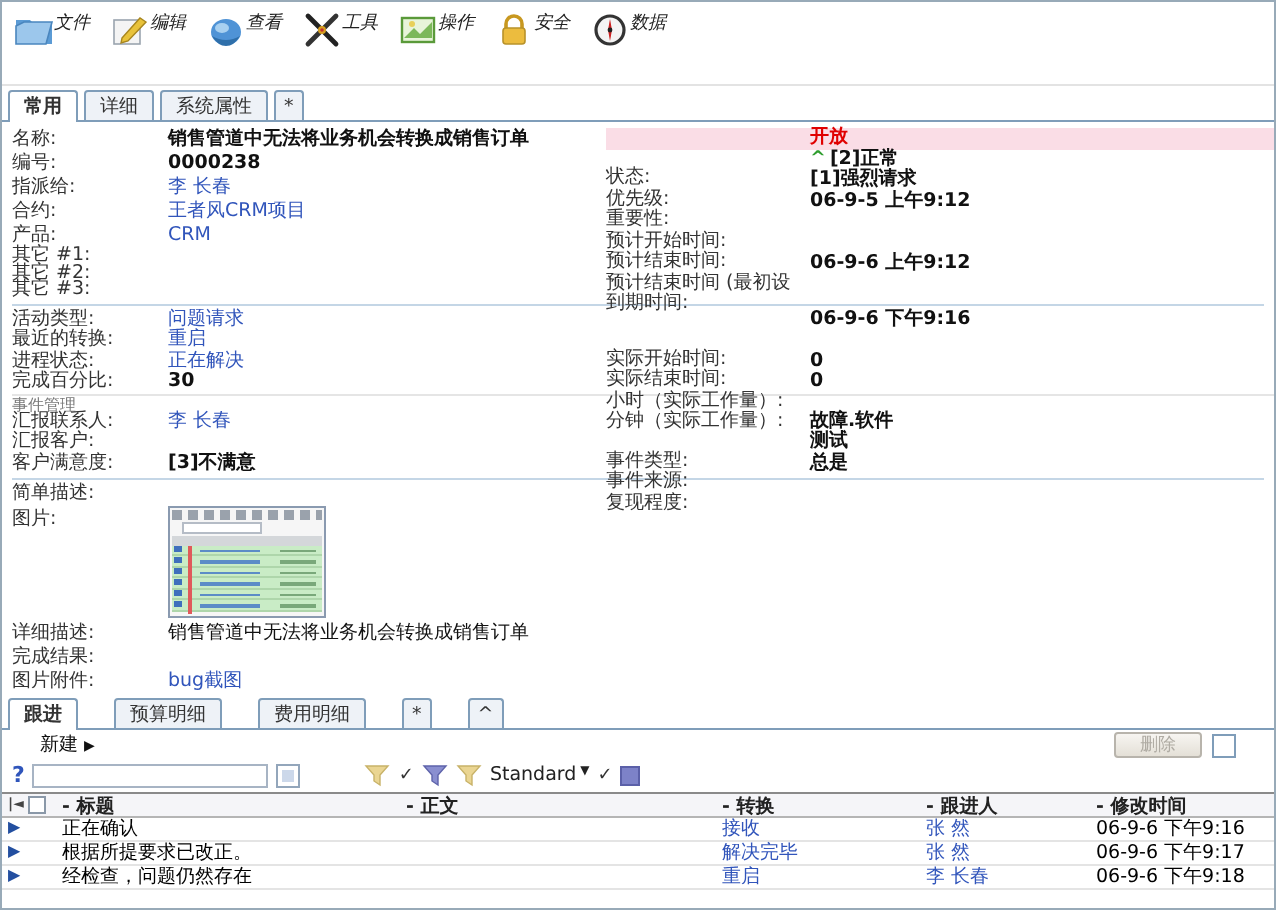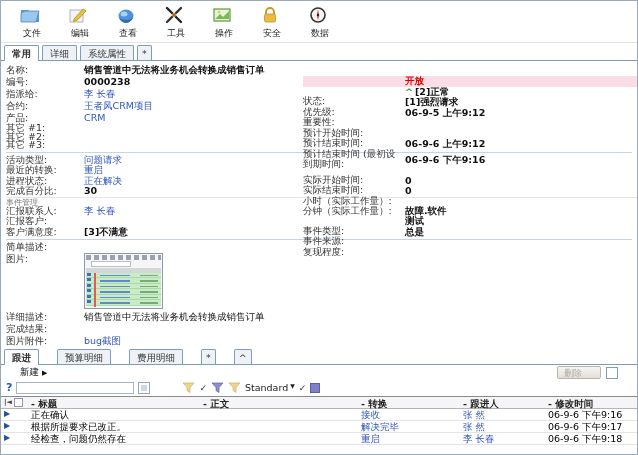--- a/index.html
+++ b/index.html
@@ -6,33 +6,33 @@
   body { font-family:"DejaVu Sans","Liberation Sans",sans-serif; background:#ffffff; }
   .win { width:638px; height:455px; border:1px solid #98aab8; display:flex; flex-direction:column; overflow:hidden; background:#fff; }
 
   
   .titlebar { height:14px; background:linear-gradient(#5e9fd2,#3f82ba); display:flex; align-items:center; padding:0 4px; flex:none; }
   .titletext { color:#fff; font-size:9px; font-weight:bold; white-space:nowrap; overflow:hidden; flex:1; }
   .closex { color:#e8f2ff; font-size:9px; font-weight:bold; cursor:pointer; padding:0 2px; }
 
   
   .toolbar { height:42px; display:flex; align-items:flex-start; padding:3px 0 0 6px; gap:14px; border-bottom:1px solid #e3e3e3; flex:none; background:#fff; }
-  .tb-item { width:34px; display:flex; flex-direction:column; align-items:flex-end; cursor:pointer; }
+  .tb-item { width:34px; display:flex; flex-direction:row; align-items:flex-start; cursor:pointer;font-style:italic; }
   .tb-icon { width:22px; height:22px; display:flex; align-items:center; justify-content:center; }
   .tb-label { font-size:9px; color:#222; margin-top:1px; white-space:nowrap; }
 
   
   .tabbar { height:16px; display:flex; align-items:flex-end; padding-left:3px; border-bottom:1px solid #7f9db9; flex:none; margin-top:2px; }
   .tab { font-size:9.5px; padding:2px 7px 1px; border:1px solid #7f9db9; border-bottom:none; background:#eef2f7; color:#333; margin-right:3px; cursor:pointer; border-radius:2px 2px 0 0; height:15px; line-height:12px; }
   .tab.active { background:#fff; font-weight:bold; position:relative; top:1px; height:16px; }
   .tab.mini { padding:2px 4px 1px; }
 
   
   .form { padding:3px 0 0 5px; flex:none; }
-  .cols { display:flex;align-items:flex-end; }
+  .cols { display:flex; }
   .colL { width:297px; flex:none; }
   .colR { flex:1; }
   .frow { display:flex; height:10.5px; font-size:9.5px; line-height:10.5px; align-items:flex-start; }
   .frow.tall { height:12px; line-height:12px; }
   .frow.short { height:8.5px; line-height:8.5px; }
   .flabel { width:78px; flex:none; color:#333; white-space:nowrap; }
   .colR .flabel { width:102px;margin-top:20px; }
   .fvalue { color:#111; white-space:nowrap; }
   .v-bold { font-weight:bold; }
   .v-link { color:#3155bb; cursor:pointer; }
@@ -53,21 +53,21 @@
   .t-row .dash2 { position:absolute; right:3px; top:2px; width:18px; height:1.5px; background:#79a87a; }
   .t-icons { position:absolute; left:2px; top:19px; width:4px; bottom:2px; background:repeating-linear-gradient(#3f6fbd 0 3px,transparent 3px 5.5px); }
   .t-redline { position:absolute; left:9px; top:19px; bottom:1px; width:1.5px; background:#e05a5a; }
 
   
   .btabbar { margin-top:2px;gap:15px; }
   .actionrow { height:15px; display:flex; align-items:center; padding:1px 19px 0; font-size:9.5px; flex:none; }
   .newbtn { color:#111; cursor:pointer; }
   .newarrow { font-size:7px; margin-left:3px; color:#111; }
   .spacer { flex:1; }
-  .delbtn { height:13px; min-width:44px; border:1px solid #b8b4ac; border-radius:2px; background:linear-gradient(#f7f5f1,#e4e0d7); color:#b0aca4; font-size:9px; line-height:12px; padding:0 6px; }
+  .delbtn { height:13px; min-width:44px; border:1px solid #b8b4ac; border-radius:2px; background:linear-gradient(#f7f5f1,#e4e0d7); color:#b0aca4; font-size:9px; text-align:center; line-height:12px; padding:0 6px; }
   .sqbtn { width:12px; height:12px; border:1px solid #7f9db9; background:#fff; margin-left:5px; cursor:pointer; }
 
   .filterrow { height:16px; display:flex; align-items:center; gap:4px; padding:0 5px; flex:none; font-size:9.5px; }
   .qmark { color:#2f55bb; font-weight:bold; font-size:11px; cursor:pointer; }
   .finput { width:118px; height:12px; border:1px solid #a7b4c4; background:#fff; font-size:9px; padding:0 2px; font-family:inherit; }
   .fcheck { width:12px; height:12px; border:1px solid #93a6bb; background:#fff; display:flex; align-items:center; justify-content:center; cursor:pointer; }
   .fcheck .inner { width:6px; height:6px; background:#ccd8ea; }
   .funnel { cursor:pointer; display:flex; align-items:center; }
   .chk { color:#333; font-size:9px; font-weight:bold; cursor:pointer; }
   .stddrop { display:flex; align-items:flex-start; gap:2px; cursor:pointer; color:#222; }

